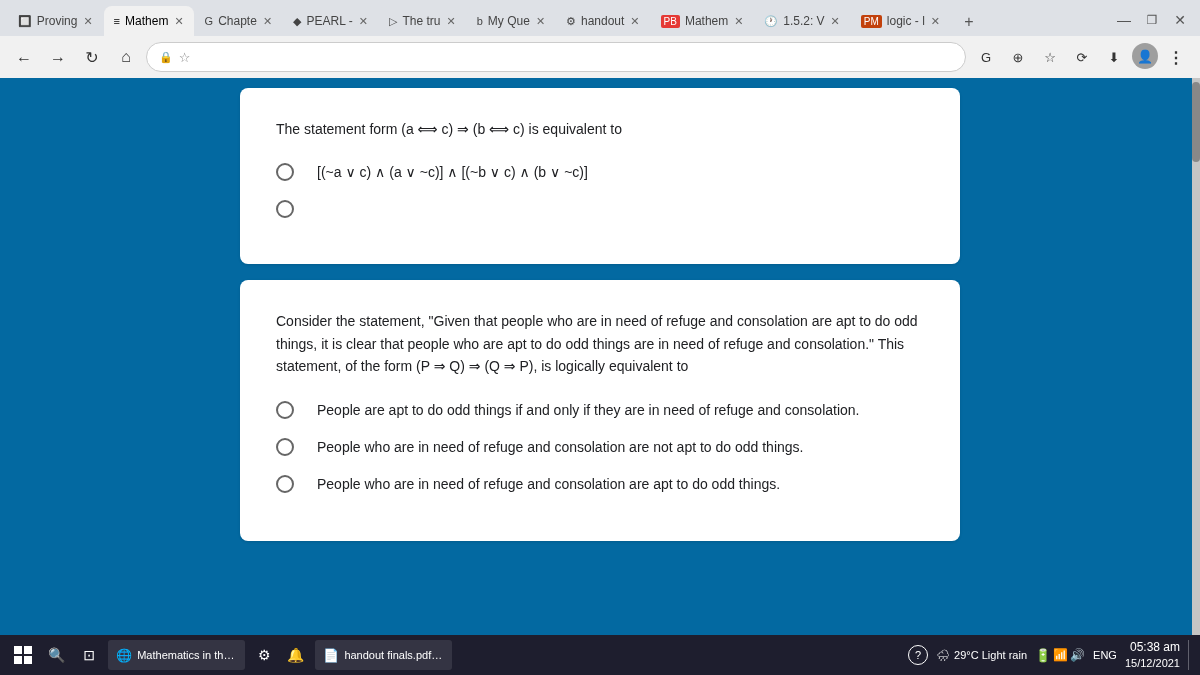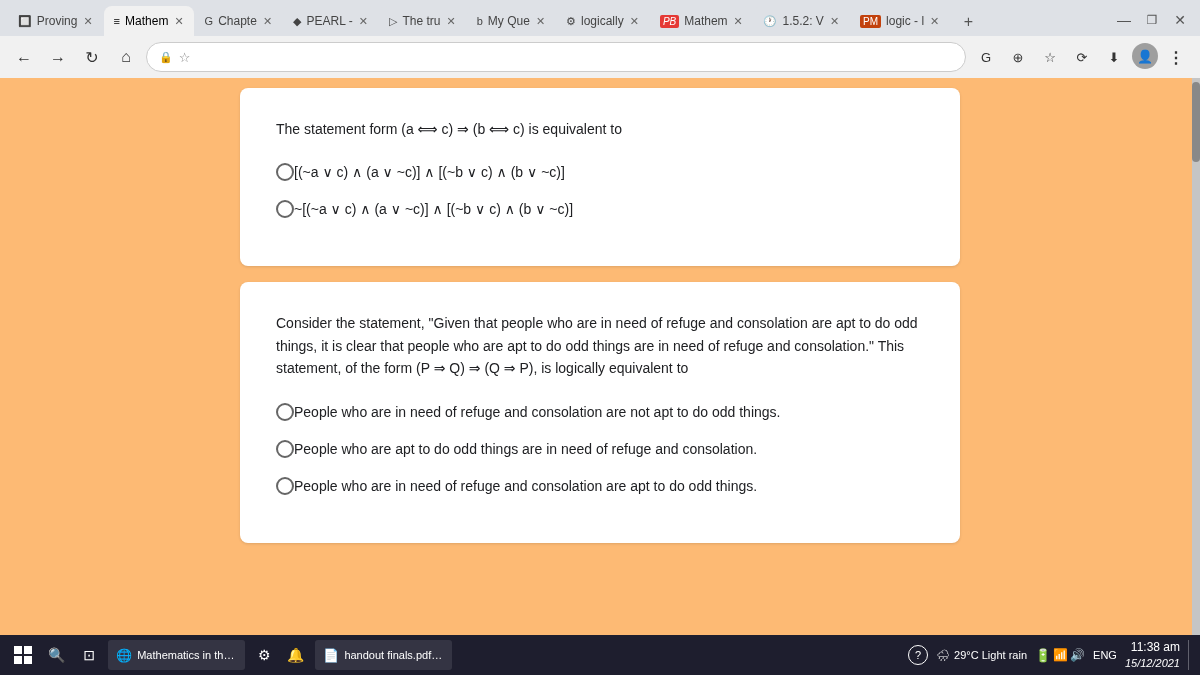--- a/index.html
+++ b/index.html
@@ -16,40 +16,40 @@
     .tab-new { width: 28px; height: 28px; display: flex; align-items: center; justify-content: center; border-radius: 50%; cursor: pointer; font-size: 16px; color: #555; margin-left: 4px; }
 
     .nav-bar { display: flex; align-items: center; padding: 6px 10px; background: #f1f1f1; gap: 6px; height: 42px; }
     .nav-btn { width: 28px; height: 28px; border: none; background: none; border-radius: 50%; cursor: pointer; display: flex; align-items: center; justify-content: center; font-size: 16px; color: #333; }
     .address-bar { flex: 1; background: #fff; border: 1px solid #ccc; border-radius: 20px; padding: 4px 12px; font-size: 13px; color: #333; display: flex; align-items: center; gap: 6px; height: 30px; }
     .address-bar .lock-icon { color: #555; font-size: 11px; }
     .address-text { flex: 1; font-size: 12px; color: #1a1a1a; overflow: hidden; white-space: nowrap; text-overflow: ellipsis; }
     .nav-actions { display: flex; gap: 4px; }
 
     
-    .main-content { flex: 1; background: #fdba74; overflow-y: auto; display: flex; justify-content: center; padding: 0; position: relative; }
+    .main-content { flex: 1; background: #0369a1; overflow-y: auto; display: flex; justify-content: center; padding: 0; position: relative; }
 
     .form-container { width: 720px; background: transparent; padding: 10px 0; }
 
     .question-card { background: #fff; border-radius: 8px; padding: 30px 36px; margin-bottom: 16px; box-shadow: 0 1px 3px rgba(0,0,0,0.12); }
 
     .question-text { font-size: 14px; color: #202124; line-height: 1.6; margin-bottom: 22px; }
 
-    .option-row { display: flex; align-items: flex-start; gap: 0; margin-bottom: 16px; cursor: pointer; }
+    .option-row { display: flex; align-items: flex-start; gap: 23px; margin-bottom: 16px; cursor: pointer; }
     .radio-btn { width: 18px; height: 18px; border-radius: 50%; border: 2px solid #666; flex-shrink: 0; margin-top: 1px; }
     .option-text { font-size: 14px; color: #202124; line-height: 1.5; }
 
     
     .taskbar { height: 40px; background: #1e1e2e; display: flex; align-items: center; padding: 0 8px; flex-shrink: 0; gap: 6px; }
     .taskbar-btn { padding: 2px 8px; height: 30px; border-radius: 3px; display: flex; align-items: center; gap: 5px; cursor: pointer; font-size: 11px; color: #fff; }
     .taskbar-spacer { flex: 1; }
     .taskbar-right { display: flex; align-items: center; gap: 8px; color: #fff; font-size: 11px; }
     .clock { text-align: right; line-height: 1.4; }
     .clock .time { font-size: 12px; }
-    .clock .date { font-size: 11px; font-style: italic; }
+    .clock .date { font-size: 11px; }
     .weather { display: flex; align-items: center; gap: 4px; font-size: 11px; }
   </style>
 </head>
 <body>
 
 <div class="browser-chrome">
 
   <div class="tab-bar">
 
     <div class="tab">
@@ -83,26 +83,26 @@
     </div>
 
     <div class="tab">
       <span class="tab-icon">b</span>
       <span>My Que</span>
       <span class="tab-close">✕</span>
     </div>
 
     <div class="tab">
       <span class="tab-icon">⚙</span>
-      <span>logically</span>
-      <span class="tab-close">✕</span>
-    </div>
-
-    <div class="tab">
-      <span class="tab-icon" style="font-size:10px;background:#e53935;color:#fff;padding:1px 3px;border-radius:2px;font-style:italic;">PB</span>
+      <span>handout</span>
+      <span class="tab-close">✕</span>
+    </div>
+
+    <div class="tab">
+      <span class="tab-icon" style="font-size:10px;background:#e53935;color:#fff;padding:1px 3px;border-radius:2px;">PB</span>
       <span>Mathem</span>
       <span class="tab-close">✕</span>
     </div>
 
     <div class="tab">
       <span class="tab-icon">🕐</span>
       <span>1.5.2: V</span>
       <span class="tab-close">✕</span>
     </div>
 
@@ -148,34 +148,33 @@
 
     <div class="question-card">
       <div class="question-text">The statement form (a ⟺ c) ⇒ (b ⟺ c) is equivalent to</div>
 
       <div class="option-row">
         <div class="radio-btn"></div>
         <span class="option-text">[(~a ∨ c) ∧ (a ∨ ~c)] ∧ [(~b ∨ c) ∧ (b ∨ ~c)]</span>
       </div>
       <div class="option-row">
         <div class="radio-btn"></div>
-        <span class="option-text">~[(~a ∨ c) ∧ (a ∨ ~c)] ∧ [(~b ∨ c) ∧ (b ∨ ~c)]</span>
       </div>
     </div>
 
     <div class="question-card">
       <div class="question-text">Consider the statement, "Given that people who are in need of refuge and consolation are apt to do odd things, it is clear that people who are apt to do odd things are in need of refuge and consolation." This statement, of the form (P ⇒ Q) ⇒ (Q ⇒ P), is logically equivalent to</div>
 
       <div class="option-row">
         <div class="radio-btn"></div>
+        <span class="option-text">People are apt to do odd things if and only if they are in need of refuge and consolation.</span>
+      </div>
+      <div class="option-row">
+        <div class="radio-btn"></div>
         <span class="option-text">People who are in need of refuge and consolation are not apt to do odd things.</span>
-      </div>
-      <div class="option-row">
-        <div class="radio-btn"></div>
-        <span class="option-text">People who are apt to do odd things are in need of refuge and consolation.</span>
       </div>
       <div class="option-row">
         <div class="radio-btn"></div>
         <span class="option-text">People who are in need of refuge and consolation are apt to do odd things.</span>
       </div>
     </div>
 
   </div>
 
   <div style="width:8px;background:#c5c5c5;position:absolute;right:0;top:0;bottom:0;cursor:pointer;">
@@ -225,19 +224,19 @@
 
     <div style="display:flex;gap:2px;align-items:center;">
       <span style="font-size:13px;">🔋</span>
       <span style="font-size:12px;">📶</span>
       <span style="font-size:12px;">🔊</span>
     </div>
 
     <span style="font-size:11px;color:#fff;">ENG</span>
 
     <div class="clock">
-      <div class="time">11:38 am</div>
+      <div class="time">05:38 am</div>
       <div class="date">15/12/2021</div>
     </div>
 
     <div style="width:4px;height:30px;border-left:1px solid rgba(255,255,255,0.3);cursor:pointer;"></div>
   </div>
 </div>
 
 </body></html>

